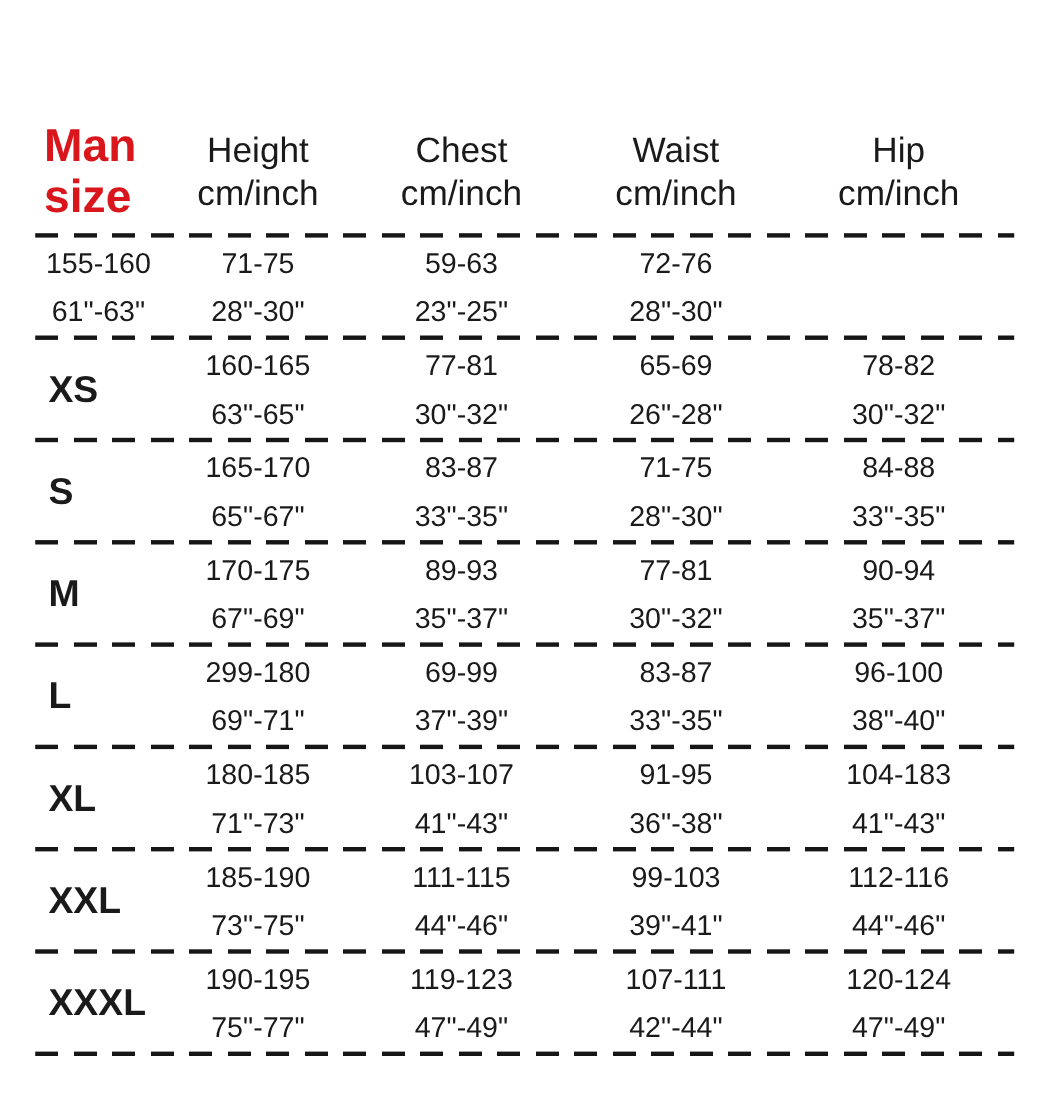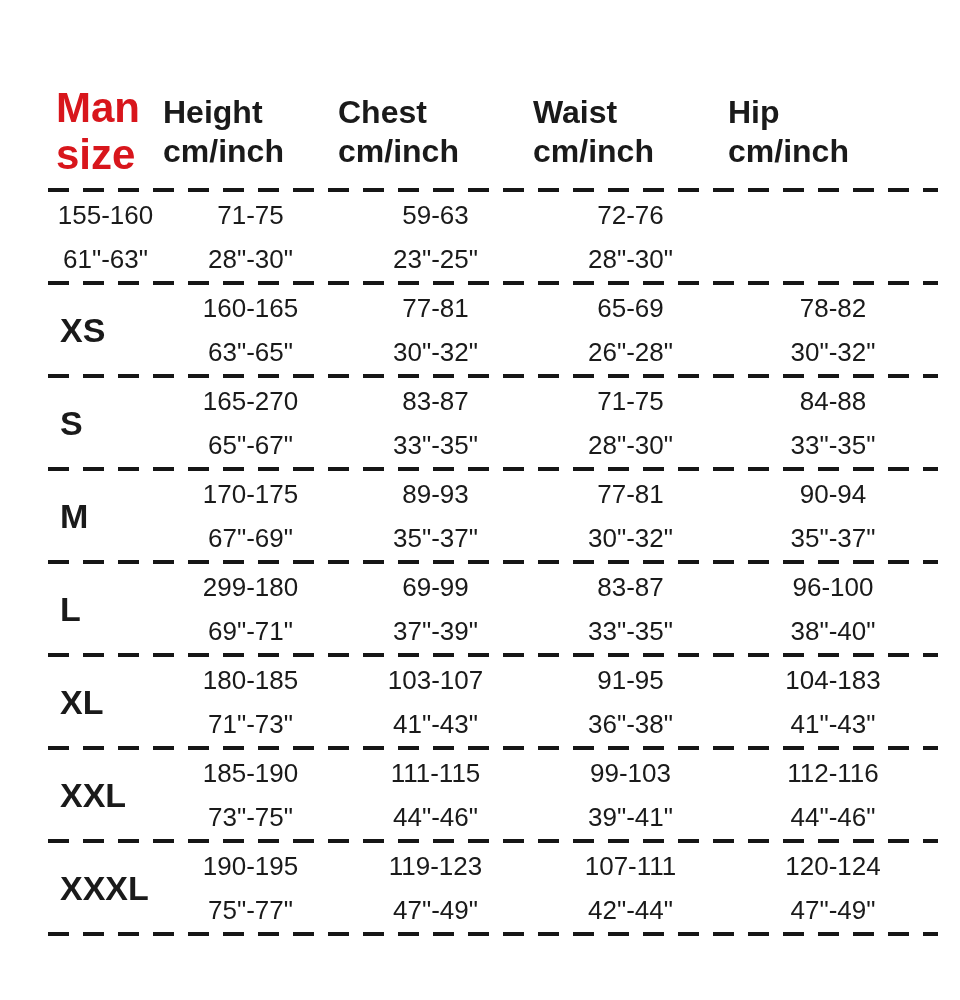--- a/index.html
+++ b/index.html
@@ -3,33 +3,33 @@
 <meta charset="utf-8">
 <style>
   html, body { margin: 0; padding: 0; }
   body {
     width: 960px; height: 1000px;
     background: #ffffff;
     color: #1a1a1a;
     font-family: "Liberation Sans", "DejaVu Sans", sans-serif;
     overflow: hidden;
   }
-  .size-chart { padding: 84px 0 0 48px; width: 890px; }
+  .size-chart { padding: 84px 0 0 32px; width: 890px; margin-top: 24px; }
   .grid-row {
     display: grid;
     grid-template-columns: 115px 175px 195px 195px 210px;
     width: 890px;
   }
   .header-row { align-items: center; padding-bottom: 10px; }
   .size-title { padding-left: 8px; }
   .size-title .t-line {
     color: #d8161c;
     font-size: 42px; font-weight: bold; line-height: 47px;
   }
-  .col-header { text-align: left; font-weight: bold; }
+  .col-header { text-align: center; font-weight: normal; }
   .col-header .c-name { font-size: 32px; line-height: 40px; }
   .col-header .c-unit { font-size: 32px; line-height: 38px; }
   .dash-rule {
     height: 4px; width: 890px;
     background: repeating-linear-gradient(90deg, #161616 0 21px, transparent 21px 35px);
   }
   .body-row { height: 89px; align-items: center; }
   .cell { text-align: center; font-size: 26px; line-height: 44px; }
   .size-cell {
     text-align: left; padding-left: 12px;
@@ -103,21 +103,21 @@
     <div class="cell">
       <div>78-82</div>
       <div>30"-32"</div>
     </div>
   </div>
   <div class="dash-rule"></div>
 
   <div class="grid-row body-row">
     <div class="cell size-cell">S</div>
     <div class="cell">
-      <div>165-270</div>
+      <div>165-170</div>
       <div>65"-67"</div>
     </div>
     <div class="cell">
       <div>83-87</div>
       <div>33"-35"</div>
     </div>
     <div class="cell">
       <div>71-75</div>
       <div>28"-30"</div>
     </div>

